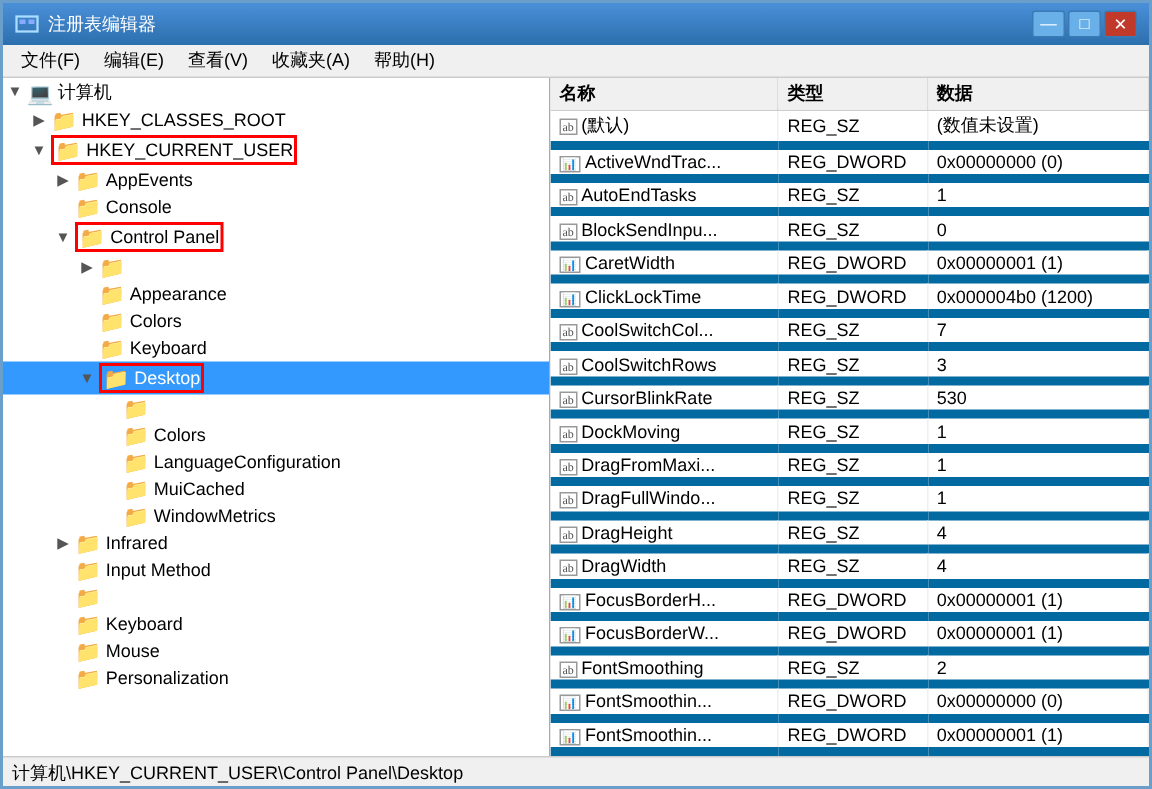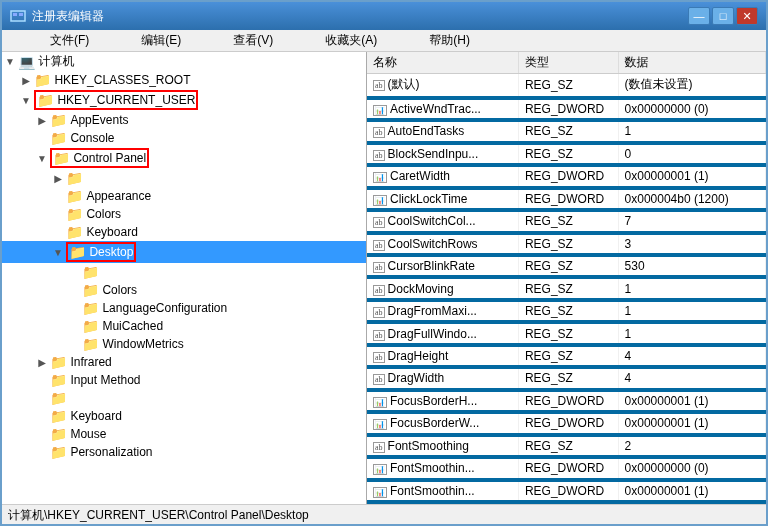--- a/index.html
+++ b/index.html
@@ -19,21 +19,21 @@
       display: flex; align-items: center; justify-content: center; color: white;
       font-size: 11px; cursor: pointer; border-radius: 2px;
     }
     .tb-btn.close { background: #c0392b; }
 
     
     .menu-bar {
       background: #f0f0f0; height: 22px; display: flex; align-items: center;
       padding: 0 4px; border-bottom: 1px solid #ccc; flex-shrink: 0;
     }
-    .menu-item { padding: 2px 8px; cursor: pointer; color: #000; margin-left: 36px; }
+    .menu-item { padding: 2px 8px; cursor: pointer; color: #000; }
 
     
     .main-content { display: flex; flex: 1; overflow: hidden; }
 
     
     .tree-panel {
       width: 365px; border-right: 1px solid #aaa; background: white;
       overflow-y: auto; overflow-x: auto; flex-shrink: 0;
     }
     .tree-scrollbar-area { min-width: 360px; }
@@ -52,25 +52,25 @@
     .folder-icon { font-size: 14px; margin-right: 3px; flex-shrink: 0; }
     .item-label { flex: 1; }
 
     
     .right-panel {
       flex: 1; background: white; overflow: auto; display: flex; flex-direction: column;
     }
     .right-table { width: 100%; border-collapse: collapse; flex: 1; }
     .right-table th {
       background: #f0f0f0; border-bottom: 1px solid #ccc; text-align: left;
-      padding: 2px 6px; font-weight: normal; position: sticky; top: 0;
+      padding: 2px 6px; font-weight: bold; position: sticky; top: 0;
       border-right: 1px solid #ddd;
     }
     .right-table td {
-      padding: 0 6px; border-bottom: 4px solid #0369a1;
+      padding: 0 6px; border-bottom: 6px solid #0369a1;
       border-right: 1px solid #f0f0f0;
     }
 
     
     .status-bar {
       background: #f0f0f0; border-top: 1px solid #ccc; height: 20px;
       display: flex; align-items: flex-end; padding: 0 6px; flex-shrink: 0;
       font-size: 12px;
     }
 

